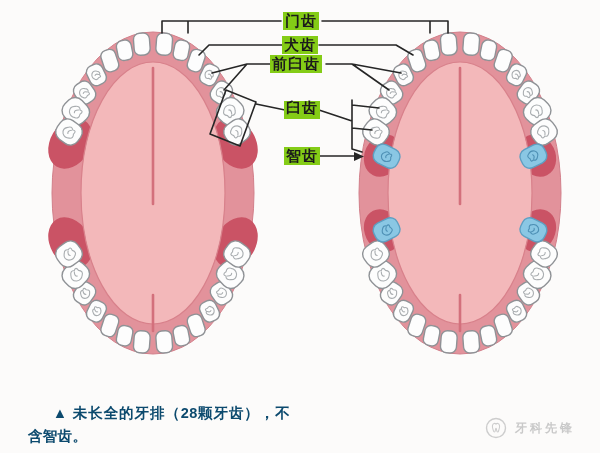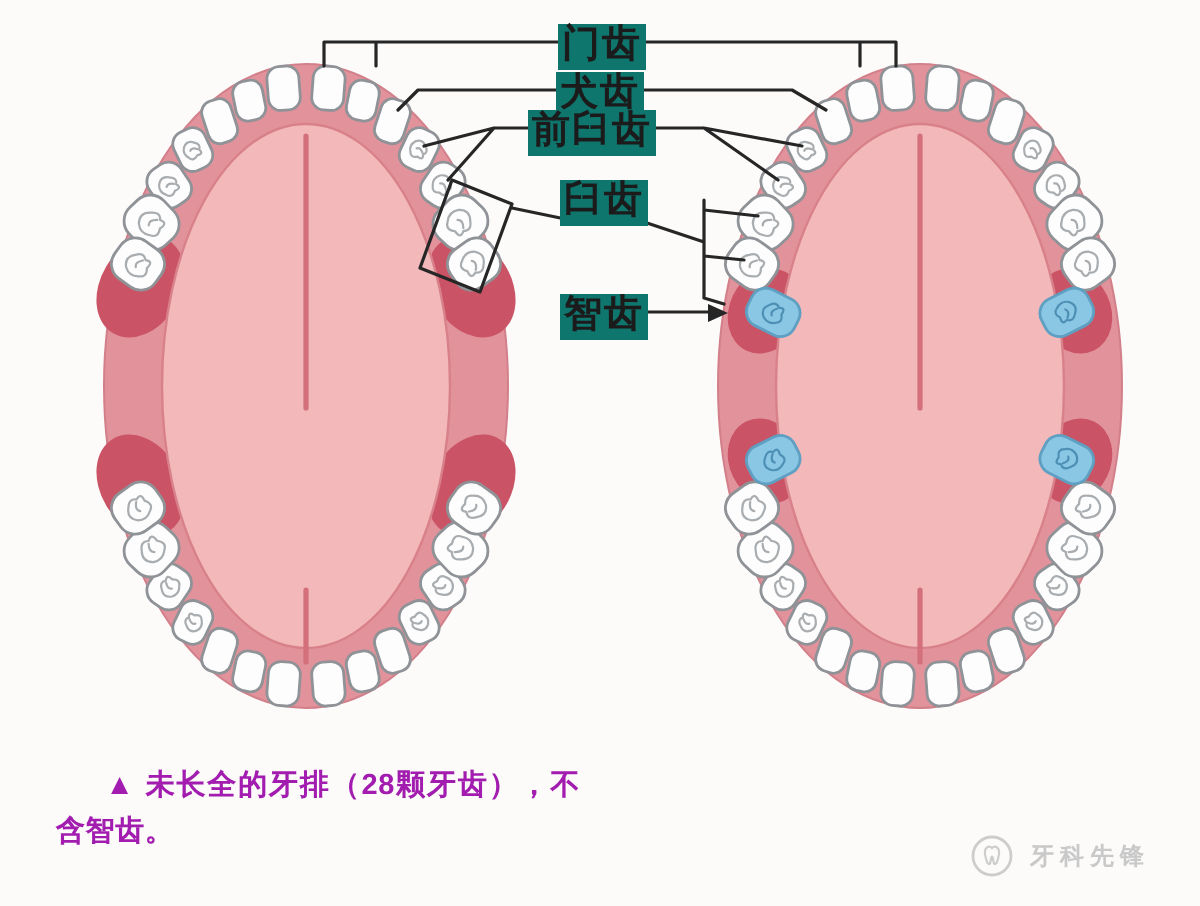--- a/index.html
+++ b/index.html
@@ -10,31 +10,31 @@
   }
   .stage{position:absolute;inset:0;}
   .arch{position:absolute;width:230px;height:350px;}
   #arch-left{left:38px;top:18px;}
   #arch-right{left:345px;top:18px;}
   #callouts{position:absolute;left:0;top:0;width:600px;height:453px;}
   #callouts path{stroke:#262626;stroke-width:1.6;fill:none;stroke-linecap:round;stroke-linejoin:round;}
   #callouts .arrow{fill:#262626;stroke:none;}
   .lbl{
     position:absolute;transform:translateX(-50%);
-    font-size:19px;font-weight:700;color:#1b1b1b;letter-spacing:1px;
-    background:#0f766e;padding:0 2px;white-space:nowrap;line-height:1.2;
+    font-size:15px;font-weight:700;color:#1b1b1b;letter-spacing:1px;
+    background:#84cc16;padding:0 2px;white-space:nowrap;line-height:1.2;
   }
   #lbl-incisors{left:301px;top:12px;}
   #lbl-canines{left:300px;top:36px;text-align:right;}
   #lbl-premolars{left:296px;top:55px;}
-  #lbl-molars{left:302px;top:90px;}
+  #lbl-molars{left:302px;top:101px;font-family:Liberation Mono, monospace;}
   #lbl-wisdom{left:302px;top:147px;}
   .caption{
-    position:absolute;font-size:14.5px;font-weight:700;color:#a21caf;
-    line-height:1.62;letter-spacing:0.3px;text-indent:1.7em;text-align:justify;
+    position:absolute;font-size:14.5px;font-weight:700;color:#0c4a6e;
+    line-height:1.62;letter-spacing:0.3px;text-indent:1.7em;text-align:justify;margin-top:20px;
   }
   #cap-left{left:28px;top:382px;width:262px;}
   #cap-right{left:330px;top:382px;width:258px;}
   .watermark{position:absolute;left:484px;top:416px;display:flex;align-items:center;gap:7px;}
   .wm-logo{width:24px;height:24px;display:block;}
   .wm-text{font-size:12px;font-weight:600;color:#c9c9c9;letter-spacing:3px;white-space:nowrap;}
 </style>
 </head>
 <body>
 

